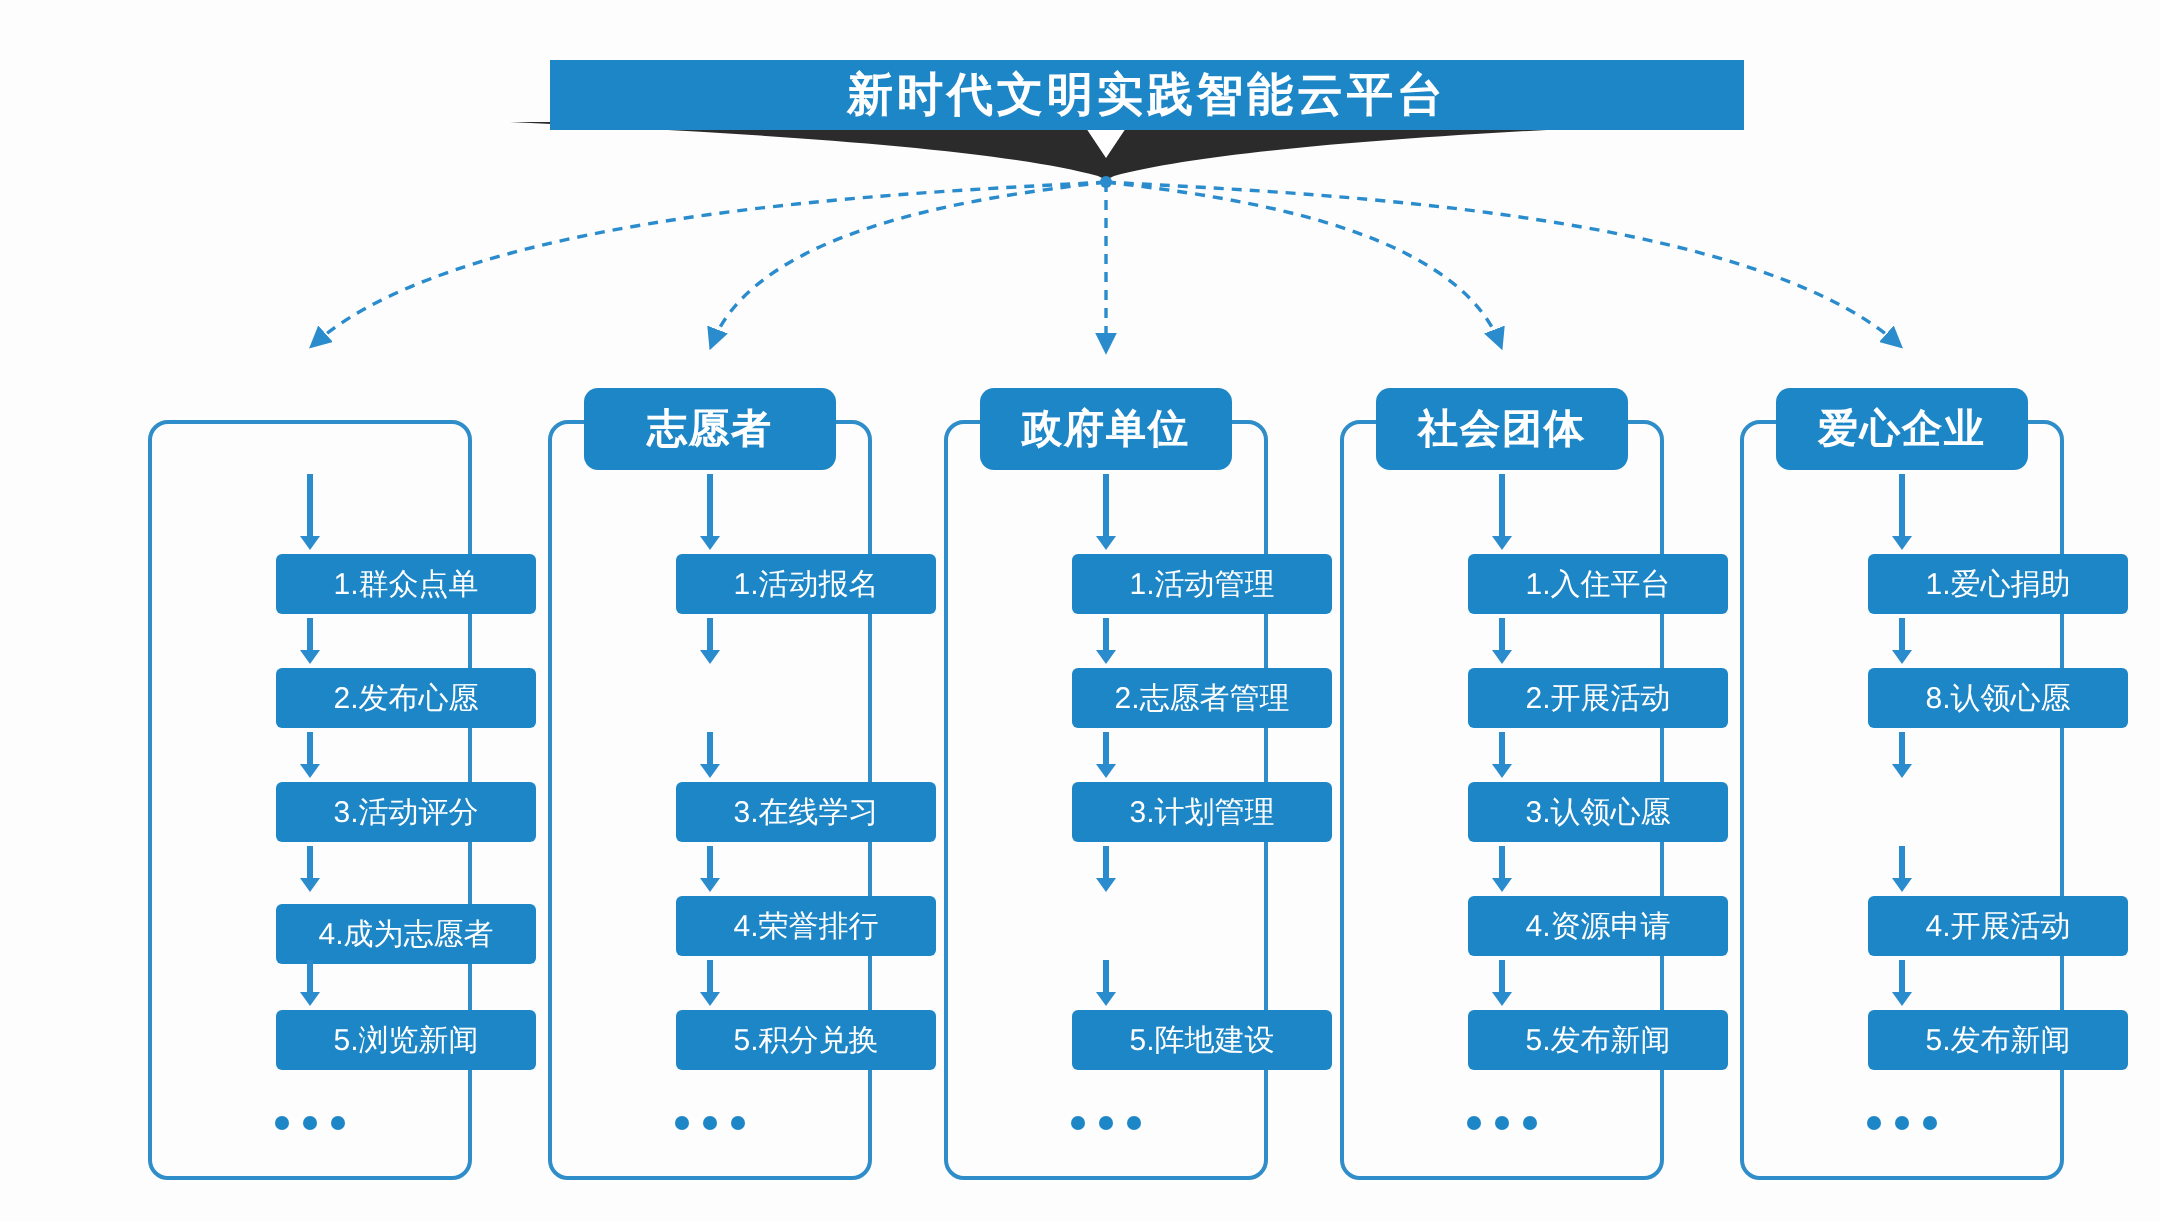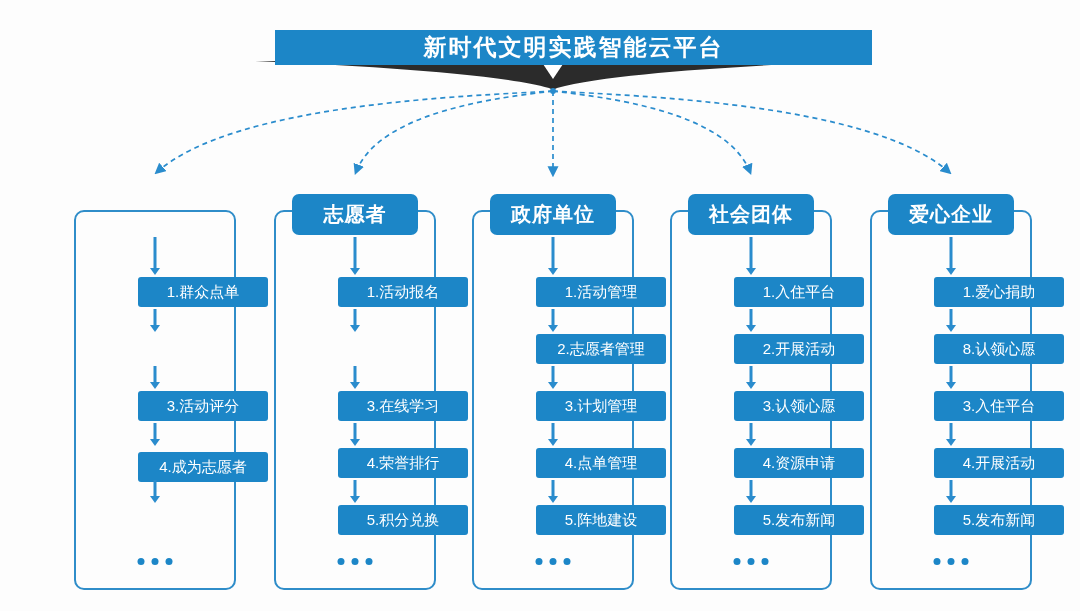--- a/index.html
+++ b/index.html
@@ -71,29 +71,35 @@
   <div class="banner">
     <span>新时代文明实践智能云平台</span>
   </div>
 
   <div class="column" style="left:74px">
     <div class="arrow long" style="top:25px"></div>
     <div class="step" style="top:65px">
         <span>1.群众点单</span>
       </div>
     <div class="arrow" style="top:97px"></div>
+    <div class="step" style="top:122px">
+        <span>2.发布心愿</span>
+      </div>
     <div class="arrow" style="top:154px"></div>
     <div class="step" style="top:179px">
         <span>3.活动评分</span>
       </div>
     <div class="arrow" style="top:211px"></div>
     <div class="step" style="top:240px">
         <span>4.成为志愿者</span>
       </div>
     <div class="arrow" style="top:268px"></div>
+    <div class="step" style="top:293px">
+        <span>5.浏览新闻</span>
+      </div>
     <div class="dots">
         <i></i>
         <i></i>
         <i></i>
       </div>
   </div>
 
   <div class="column" style="left:274px">
     <div class="col-header">
       <span>志愿者</span>
@@ -132,23 +138,20 @@
       </div>
     <div class="arrow" style="top:97px"></div>
     <div class="step" style="top:122px">
         <span>2.志愿者管理</span>
       </div>
     <div class="arrow" style="top:154px"></div>
     <div class="step" style="top:179px">
         <span>3.计划管理</span>
       </div>
     <div class="arrow" style="top:211px"></div>
-    <div class="step" style="top:236px">
-        <span>4.点单管理</span>
-      </div>
     <div class="arrow" style="top:268px"></div>
     <div class="step" style="top:293px">
         <span>5.阵地建设</span>
       </div>
     <div class="dots">
         <i></i>
         <i></i>
         <i></i>
       </div>
   </div>
@@ -190,23 +193,20 @@
     </div>
     <div class="arrow long" style="top:25px"></div>
     <div class="step" style="top:65px">
         <span>1.爱心捐助</span>
       </div>
     <div class="arrow" style="top:97px"></div>
     <div class="step" style="top:122px">
         <span>8.认领心愿</span>
       </div>
     <div class="arrow" style="top:154px"></div>
-    <div class="step" style="top:179px">
-        <span>3.入住平台</span>
-      </div>
     <div class="arrow" style="top:211px"></div>
     <div class="step" style="top:236px">
         <span>4.开展活动</span>
       </div>
     <div class="arrow" style="top:268px"></div>
     <div class="step" style="top:293px">
         <span>5.发布新闻</span>
       </div>
     <div class="dots">
         <i></i>

